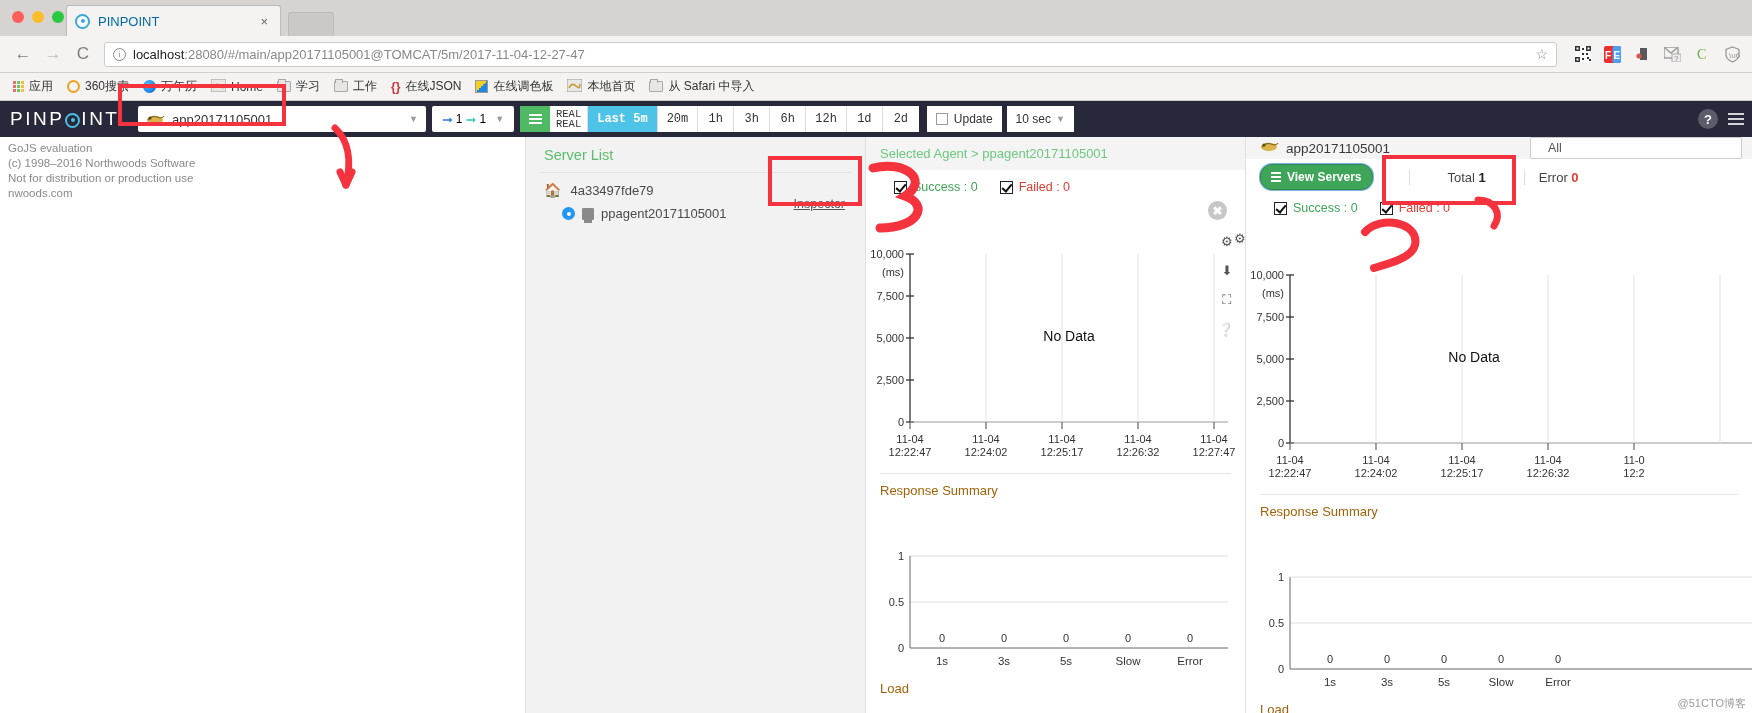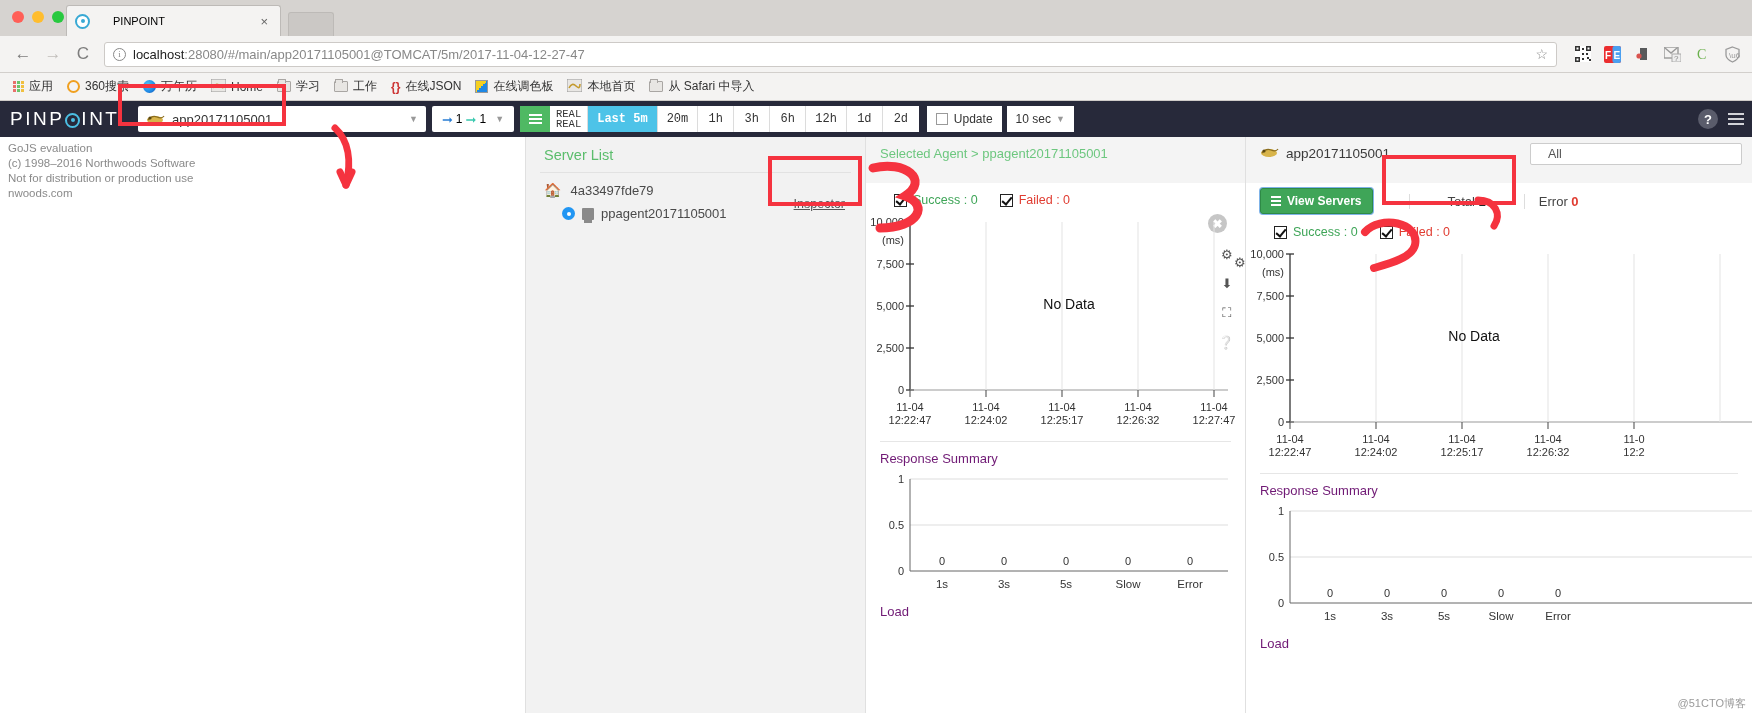--- a/index.html
+++ b/index.html
@@ -42,21 +42,21 @@
     transform: skew(0deg);
   }
   .tab-favicon {
     width: 15px; height: 15px; border-radius: 50%;
     border: 2px solid #39a9d4;
     background: #fff;
     display: flex; align-items: center; justify-content: center;
     margin-right: 8px; flex: none;
   }
   .tab-favicon i { width: 4px; height: 4px; border-radius: 50%; background: #39a9d4; display:block;}
-  .tab-title { font-size: 11px; color: #000000; flex: 1; white-space: nowrap; overflow: hidden; margin-left: 15px; }
+  .tab-title { font-size: 13px; color: #0369a1; flex: 1; white-space: nowrap; overflow: hidden; }
   .tab-close { font-size: 13px; color: #666; cursor: pointer; padding: 0 4px; }
   .tab-ghost {
     position: absolute; left: 288px; bottom: 0;
     width: 46px; height: 24px;
     background: #cbc8c5;
     border: 1px solid #bdbab7; border-bottom: none;
     border-top-left-radius: 3px; border-top-right-radius: 3px;
   }
 
   .browser-toolbar {
@@ -273,21 +273,21 @@
     position: absolute; right: 20px; top: 60px;
     font-size: 12.5px; color: #555;
     text-decoration: underline; cursor: pointer;
   }
 
   
   .chart-pane {
     flex: 1; background: #f4f4f4;
     border-left: 1px solid #e0e0e0;
     position: relative; min-width: 0;
-    display: flex; flex-direction: column; gap: 13px;
+    display: flex; flex-direction: column;
   }
   .cp-head {
     height: 33px; display: flex; align-items: center;
     padding: 0 10px 0 14px; position: relative;
   }
   .sel-agent-label { color: #6dc77f; font-size: 13px; }
   .close-x {
     position: absolute; right: 18px; top: 31px;
     width: 19px; height: 19px; border-radius: 50%;
     background: #c6c6c6; color: #fff;
@@ -306,21 +306,21 @@
     background: #fff; border: 1px solid #ccc; border-radius: 2px;
     display: flex; align-items: center; padding: 0 17px;
     font-size: 12.5px; color: #555; cursor: pointer;
   }
   .cp-toolbar {
     height: 36px; display: flex; align-items: center;
     padding: 0 14px; gap: 0; position: relative;
   }
   .view-servers-btn {
     background: #3fa558; color: #fff; font-size: 12px; font-weight: bold;
-    padding: 5px 10px; border-radius: 3px;
+    padding: 5px 10px; border-radius: 12px;
     display: flex; align-items: center; gap: 6px;
     border: 1px solid #2e8a46; cursor: pointer;
     box-shadow: 0 0 0 1px #7fb3e8;
   }
   .vs-bars { display:flex; flex-direction: column; gap: 2px;}
   .vs-bars i { display:block; width:10px; height:2px; background:#fff;}
   .total-cell { font-size: 13px; color: #444; padding: 0 38px; border-left:1px solid #ddd; margin-left: 36px;}
   .total-cell b { color:#222; }
   .err-cell { font-size: 13px; color:#444; padding: 0 14px; border-left:1px solid #ddd;}
   .err-cell b { color:#e03c31; }
@@ -346,22 +346,22 @@
   .sf-failed { color: #e03c31; }
 
   .side-icons {
     position: absolute; right: 10px; top: 6px;
     display: flex; flex-direction: column; gap: 14px;
     align-items: center; z-index: 5;
   }
   .side-icons div { color: #555; font-size: 13px; cursor: pointer; }
 
   
-  .chart-wrap { padding: 0; position: relative; }
-  .section-label { font-size: 13px; color: #701a75; padding: 9px 0 0 14px; }
+  .chart-wrap { padding: 0; position: relative; margin-top: 45px; }
+  .section-label { font-size: 13px; color: #a16207; padding: 9px 0 0 14px; }
   .hr-sep { height:1px; background:#e6e6e6; margin: 4px 14px 0 14px; }
 
   
   .annot { position: absolute; z-index: 50; pointer-events: none; }
   .redbox {
     position: absolute; border: 4px solid #f5333f; z-index: 60; pointer-events:none;
   }
 </style>
 </head>
 <body>

